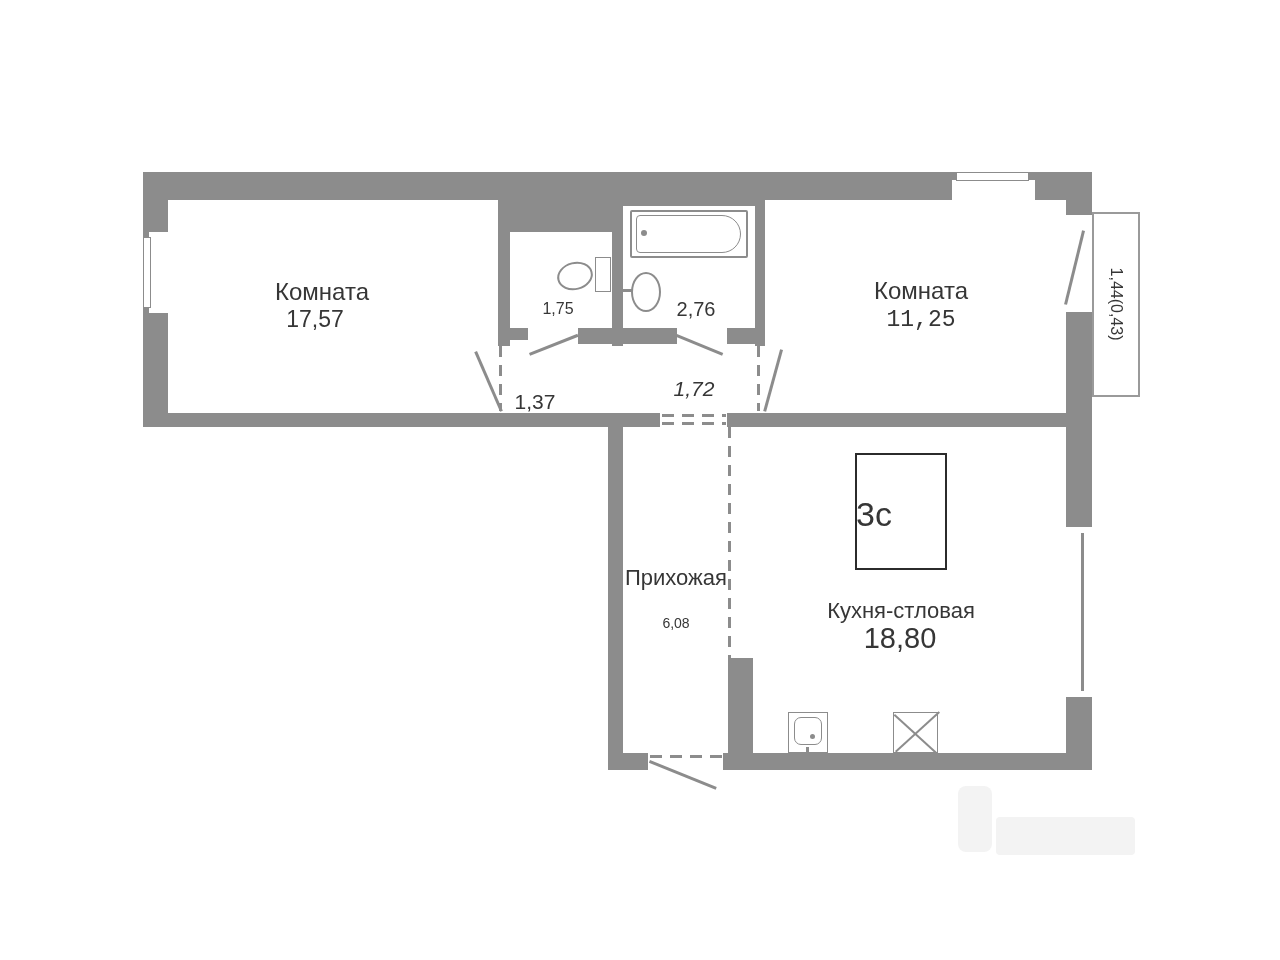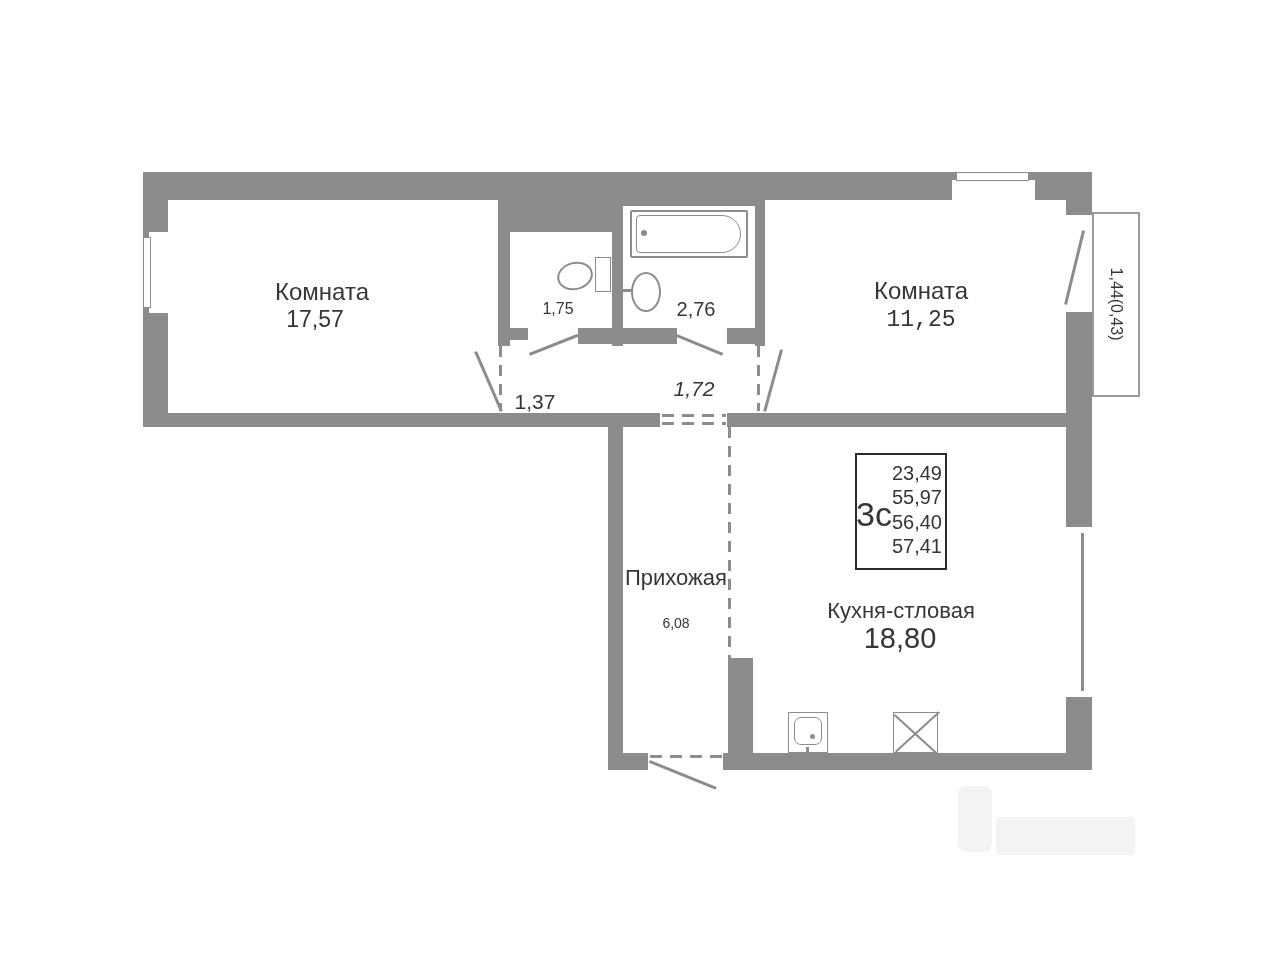--- a/index.html
+++ b/index.html
@@ -108,23 +108,17 @@
   <div class="lbl" style="left:694px;top:389px;font-size:21px;font-style:italic;">1,72</div>
 
   <div class="lbl" style="left:676px;top:578px;font-size:22px;">Прихожая</div>
   <div class="lbl" style="left:676px;top:623px;font-size:14px;">6,08</div>
 
   <div class="lbl" style="left:901px;top:611px;font-size:22px;">Кухня-стловая</div>
   <div class="lbl" style="left:900px;top:638px;font-size:29px;">18,80</div>
 
   <div class="statbox"></div>
   <div class="lbl" style="left:874px;top:514px;font-size:34px;">3с</div>
-  <div class="statnums">
-    <div>23,49</div>
-    <div>55,97</div>
-    <div>56,40</div>
-    <div>57,41</div>
-  </div>
 
   <div class="wm" style="left:958px;top:786px;width:34px;height:66px;border-radius:8px;"></div>
   <div class="wm" style="left:996px;top:817px;width:139px;height:38px;border-radius:4px;"></div>
 
 </div>
 
 </body></html>

